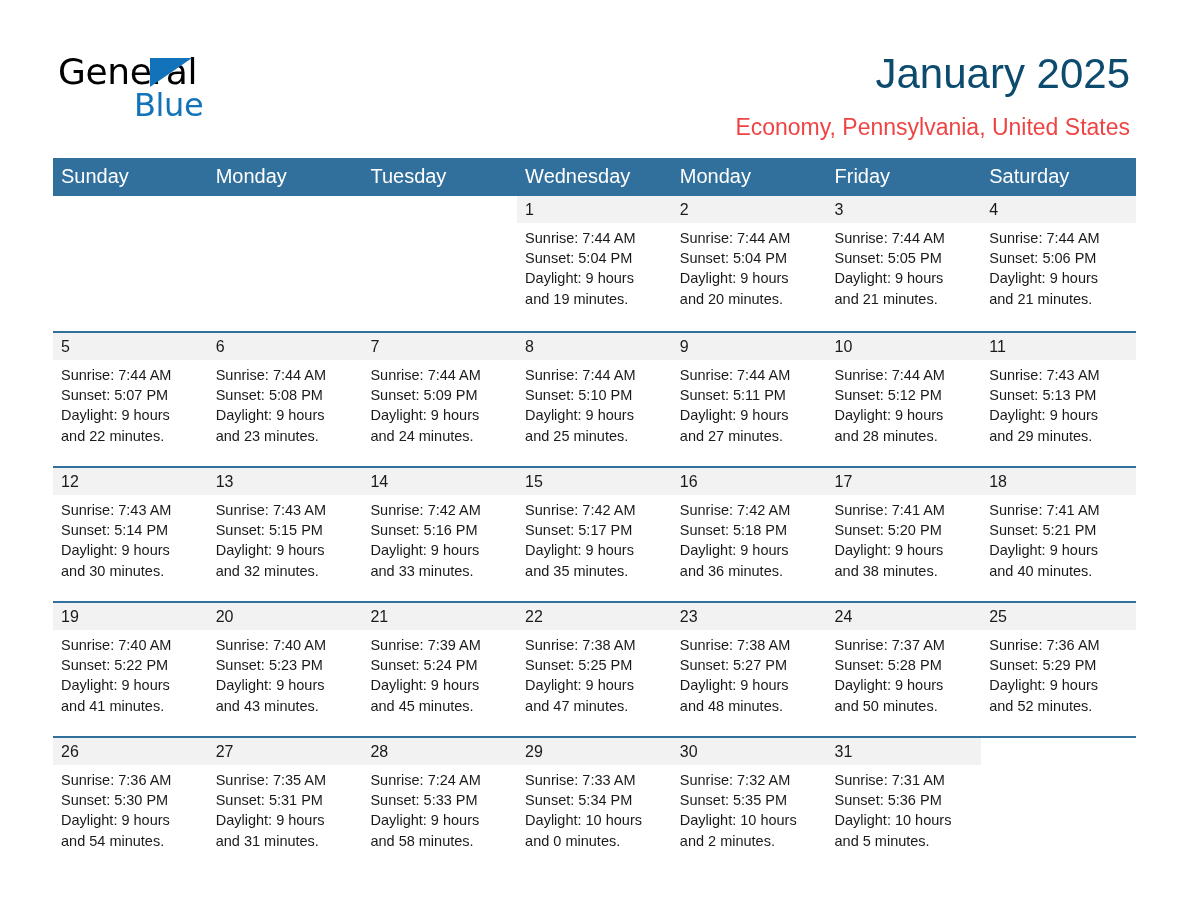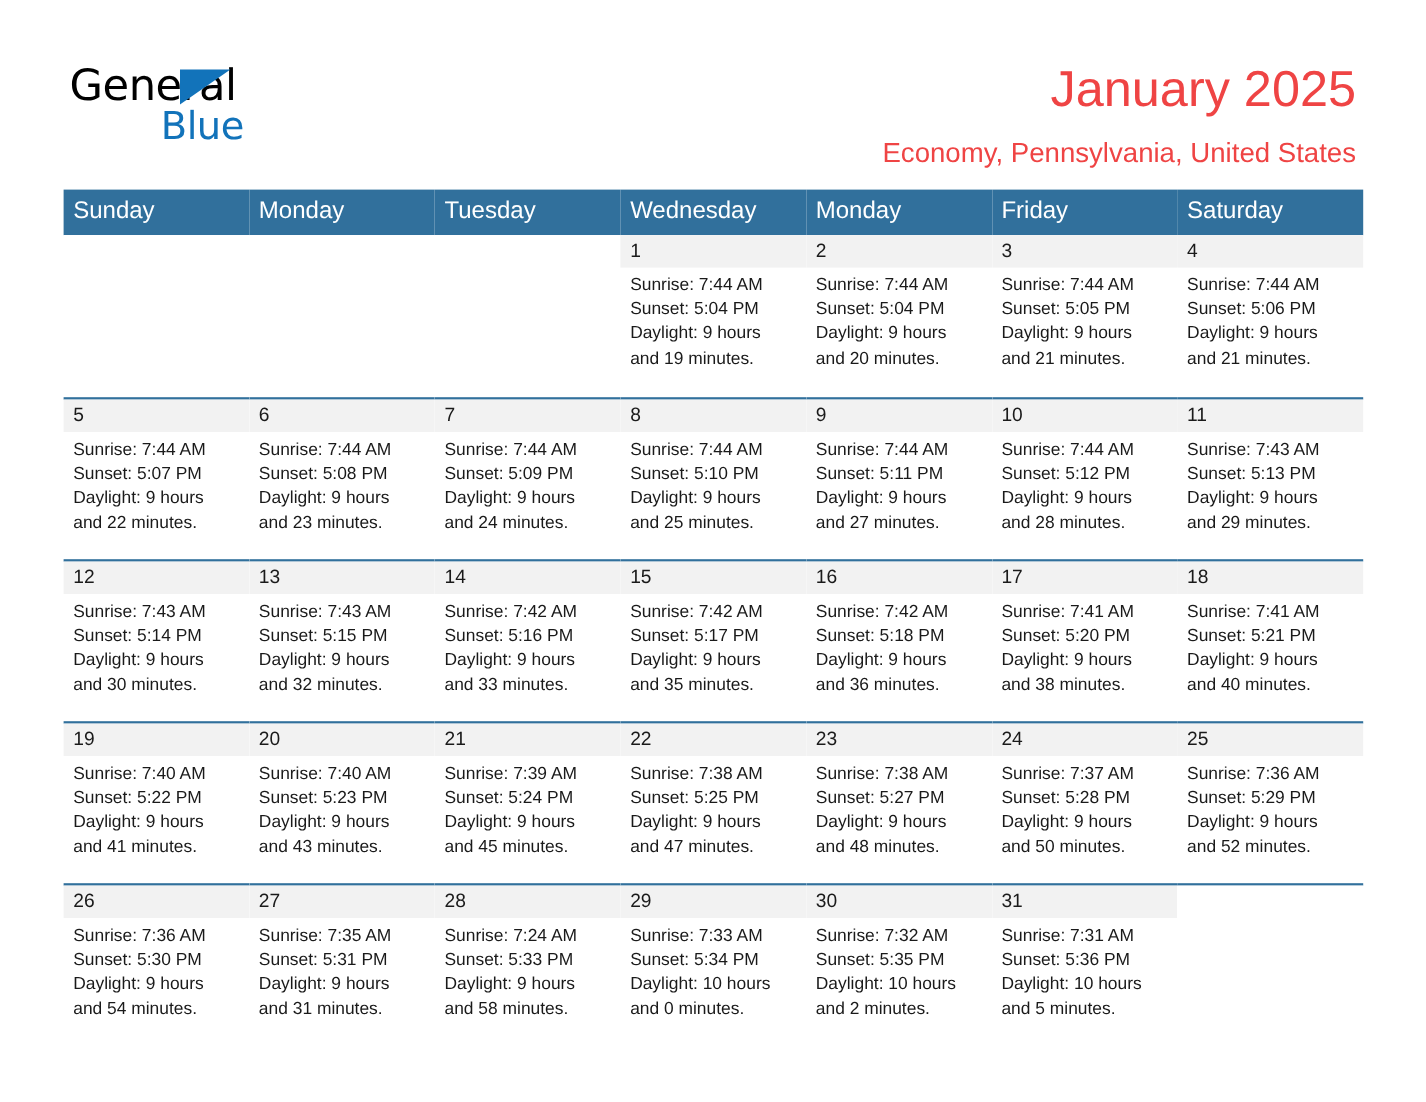--- a/index.html
+++ b/index.html
@@ -68,21 +68,21 @@
     font-weight: 400;
     line-height: 40px;
   }
 
   .title {
     position: absolute;
     right: 58px;
     top: 50px;
     font-size: 42px;
     font-weight: 400;
-    color: #ef4444;
+    color: #0c4a6e;
     text-align: right;
     line-height: 48px;
     white-space: nowrap;
   }
   .subtitle {
     position: absolute;
     right: 58px;
     top: 113px;
     font-size: 23px;
     font-weight: 400;

